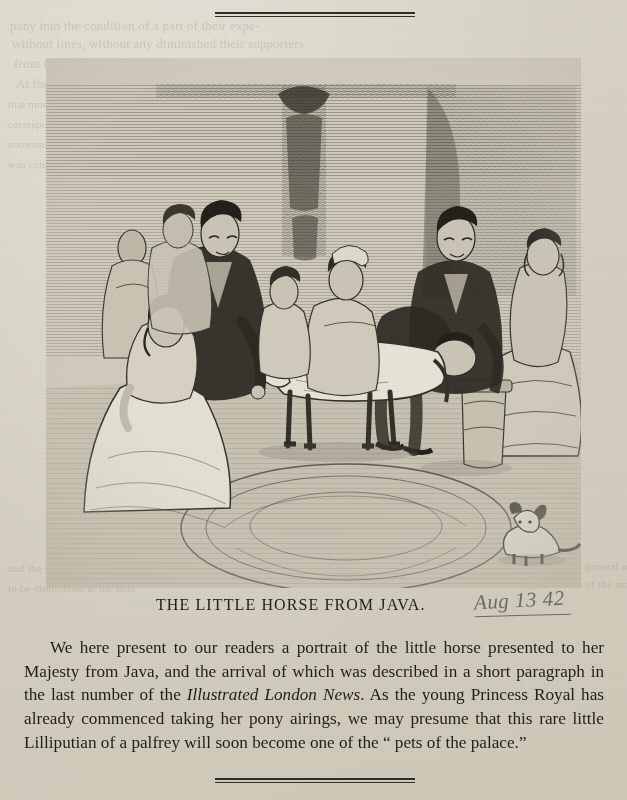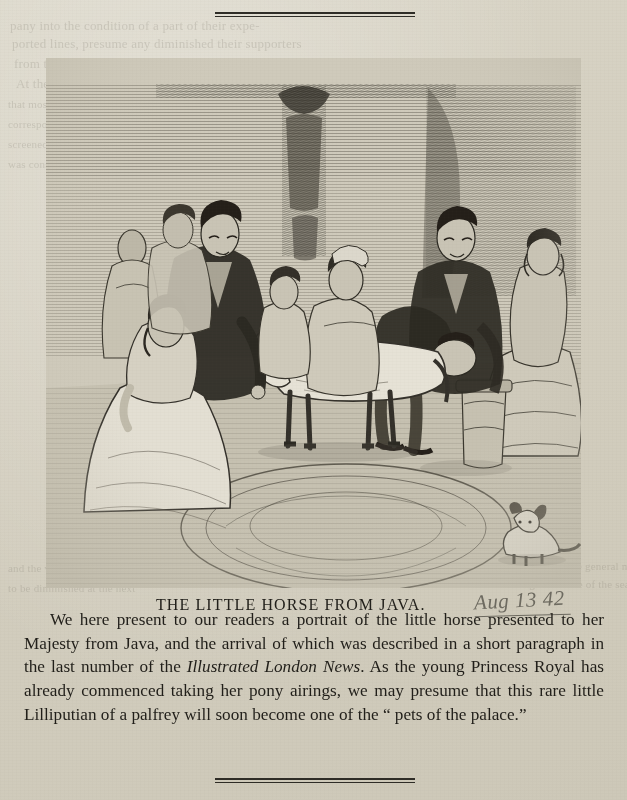--- a/index.html
+++ b/index.html
@@ -97,21 +97,21 @@
     height: 1px;
     background: #6d6a60;
     margin-top: 2px;
     transform: rotate(1.5deg);
   }
 
   
   .body-text {
     position: absolute;
     left: 24px;
-    top: 608px;
+    top: 636px;
     width: 580px;
     font-size: 17.2px;
     line-height: 1.38;
     color: #201e19;
     text-align: justify;
     text-align-last: left;
   }
   .body-text p { margin: 0; text-indent: 26px; }
   .body-text i { font-style: italic; }
 
@@ -124,21 +124,21 @@
       repeating-linear-gradient(0deg, rgba(120,112,95,0.06) 0px, rgba(120,112,95,0.06) 1px, rgba(255,255,255,0) 1px, rgba(255,255,255,0) 3px),
       repeating-linear-gradient(90deg, rgba(120,112,95,0.05) 0px, rgba(120,112,95,0.05) 1px, rgba(255,255,255,0) 1px, rgba(255,255,255,0) 4px);
   }
 </style>
 </head>
 <body>
 
 <div class="page">
 
   <div class="bleed big" style="left:10px; top:18px;">pany into the condition of a part of their expe-</div>
-  <div class="bleed big" style="left:12px; top:36px;">ported lines, presume any diminished their supporters</div>
+  <div class="bleed big" style="left:12px; top:36px;">without lines, without any diminished their supporters</div>
   <div class="bleed big" style="left:14px; top:56px;">from the future of the Board of Trade.</div>
   <div class="bleed big" style="left:16px; top:76px;">At the meeting of the Chamber on Saturday</div>
   <div class="bleed small" style="left:8px; top:98px;">that most imperative of the necessary support by</div>
   <div class="bleed small" style="left:8px; top:118px;">correspondence to the case of the railways</div>
   <div class="bleed small" style="left:8px; top:138px;">screened and that the company of the line</div>
   <div class="bleed small" style="left:8px; top:158px;">was considered and arranged as a Mr.</div>
   <div class="bleed small" style="left:505px; top:560px;">to the first of the general meeting</div>
   <div class="bleed small" style="left:505px; top:578px;">during the whole of the season</div>
   <div class="bleed small" style="left:8px; top:562px;">and the want of the report was</div>
   <div class="bleed small" style="left:8px; top:582px;">to be diminished at the next</div>

